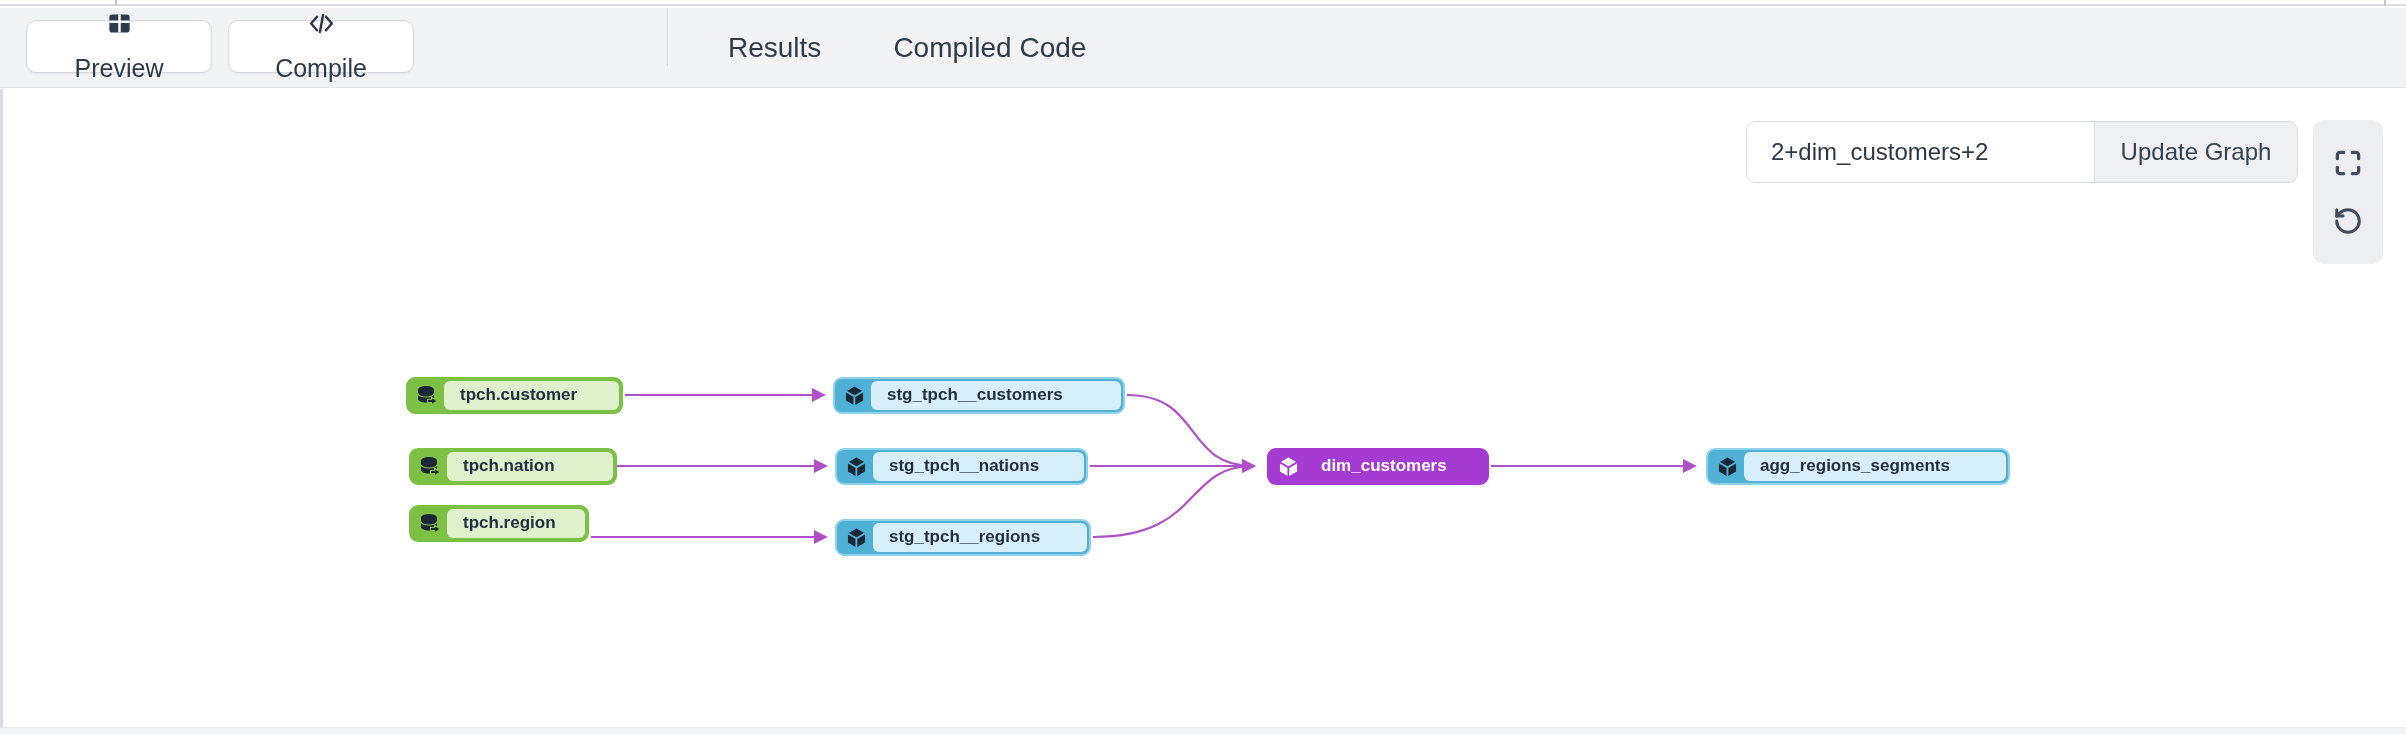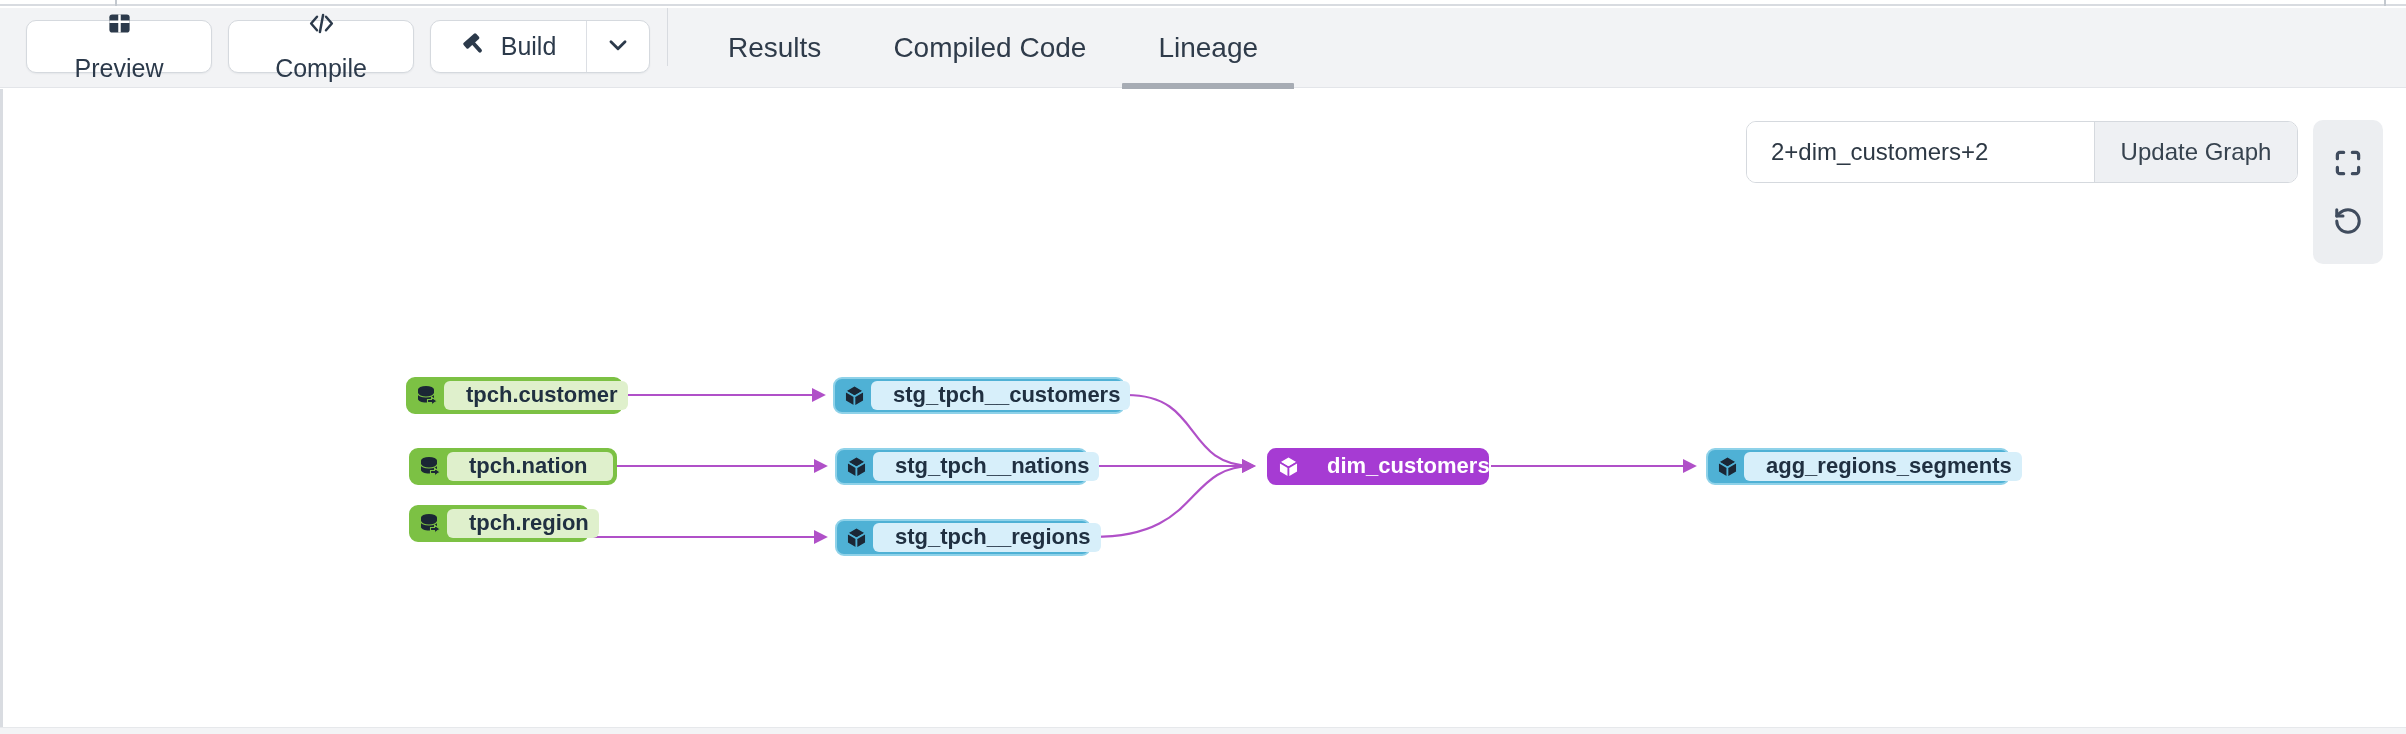--- a/index.html
+++ b/index.html
@@ -60,22 +60,22 @@
               padding:14px 0; }
   .gc-btn { width:40px; height:40px; display:flex; align-items:center;
               justify-content:center; cursor:pointer; }
 
   
   .node { position:absolute; height:37px; border-radius:9px; display:flex;
           align-items:center; padding:2px; cursor:pointer; }
   .node .icon-box { width:34px; height:100%; display:flex; align-items:center;
           justify-content:center; flex:0 0 34px; }
   .node .label { flex:1; height:100%; border-radius:6px; display:flex;
-          align-items:center; padding:0 10px 2px 22px; font-weight:bold;
-          font-size:22px; color:#203041; white-space:nowrap; }
+          align-items:center; padding:0 10px 2px 16px; font-weight:bold;
+          font-size:17px; color:#203041; white-space:nowrap; }
   .node.source { background:#7cc144; border:2px solid #7cc144; }
   .node.source .label { background:#dff0cc; }
   .node.model { background:#4fb1d5; border:2px solid #8fd2e9; }
   .node.model .label { background:#d7effa; }
   .node.selected { background:#a63bd3; border:2px solid #a63bd3; }
   .node.selected .label { background:transparent; color:#ffffff; }
 
   .edges { position:absolute; left:0; top:0; width:2406px; height:638px; }
 </style>
 </head>
@@ -102,56 +102,31 @@
     <span>
       <svg width="27" height="27" viewBox="0 0 24 24" fill="none" stroke="#2c3a4b" stroke-width="2.2" stroke-linecap="round" stroke-linejoin="round">
         <path d="M8 6 L2.8 12 L8 18"></path>
           <path d="M16 6 L21.2 12 L16 18"></path>
           <path d="M13.4 4.5 L10.6 19.5"></path>
       </svg>
     </span>
     <span class="btn-label">Compile</span>
   </div>
 
-  <div class="btn-group" style="left:430px; width:220px;">
-    <div class="seg" style="width:155px;">
-      <span>
-        <svg width="27" height="27" viewBox="0 0 24 24">
-          <g fill="#2c3a4b" transform="rotate(-42 12 12)">
-            <rect x="4.5" y="4.5" width="15" height="6.5" rx="1.4"></rect>
-            <rect x="10.3" y="6" width="3.4" height="15" rx="1.7"></rect>
-          </g>
-        </svg>
-      </span>
-      <span class="btn-label">Build</span>
-    </div>
-    <div class="divider"></div>
-    <div class="seg" style="flex:1;">
-      <span>
-        <svg width="26" height="26" viewBox="0 0 24 24" fill="none" stroke="#2c3a4b" stroke-width="2.6" stroke-linecap="round" stroke-linejoin="round">
-          <path d="M5.5 9 L12 15.5 L18.5 9"></path>
-        </svg>
-      </span>
-    </div>
-  </div>
 
   <div class="pane-divider"></div>
 
   <div class="tabs">
     <div class="tab">
       <span>Results</span>
 
     </div>
     <div class="tab">
       <span>Compiled Code</span>
 
-    </div>
-    <div class="tab active">
-      <span>Lineage</span>
-      <div class="underline"></div>
     </div>
   </div>
 </div>
 
 <div class="canvas">
 
   <svg class="edges">
     <defs>
       <marker id="arrow" viewBox="0 0 10 10" refX="8" refY="5" markerWidth="6.5" markerHeight="6.5" orient="auto-start-reverse">
         <path d="M0 0 L10 5 L0 10 z" fill="#b050c8"></path>

